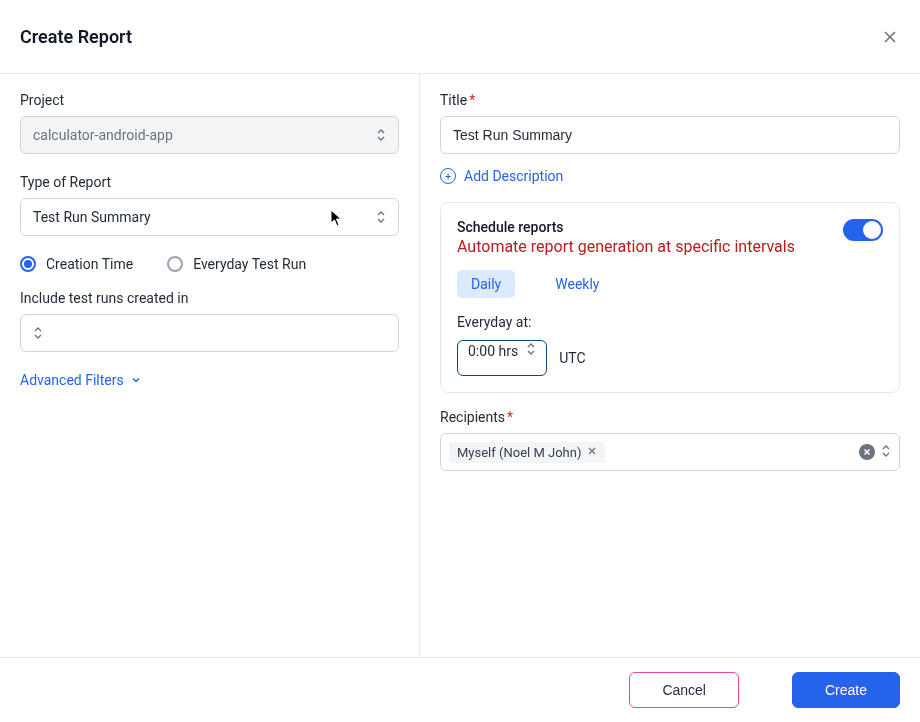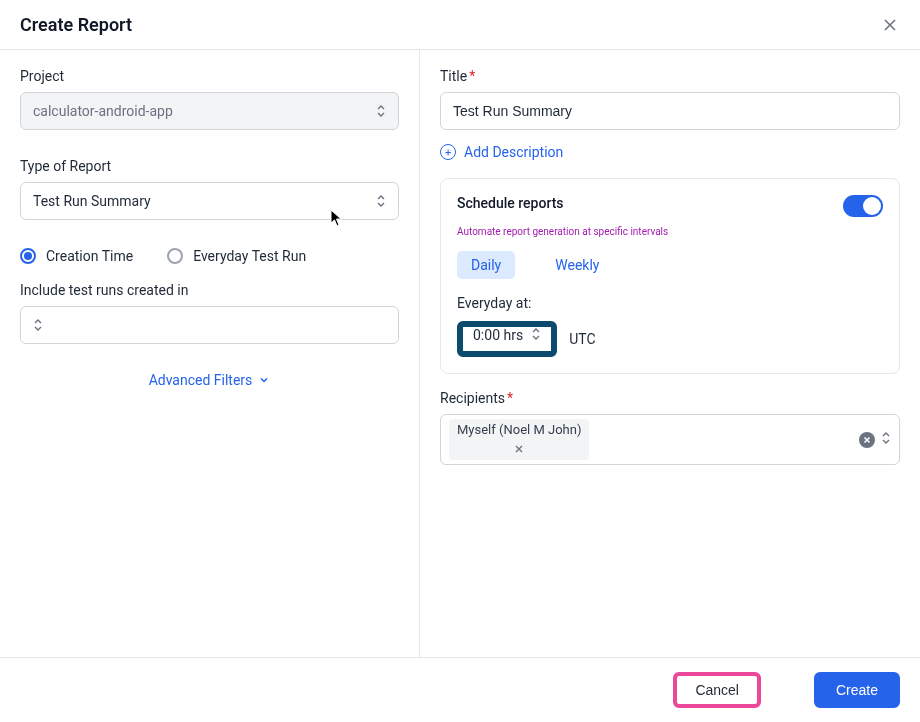--- a/index.html
+++ b/index.html
@@ -16,21 +16,21 @@
       width: 920px;
       height: 722px;
       display: flex;
       flex-direction: column;
       background: #fff;
     }
     .modal-header {
       display: flex;
       justify-content: space-between;
       align-items: center;
-      padding: 14px 20px;
+      padding: 26px 20px;
       border-bottom: 1px solid #e5e7eb;
     }
     .modal-title {
       font-size: 18px;
       font-weight: 600;
       color: #111827;
     }
     .close-btn {
       width: 20px; height: 20px;
       display: flex; align-items: center; justify-content: center;
@@ -60,21 +60,21 @@
     .select-wrap {
       position: relative;
       border: 1px solid #d1d5db;
       border-radius: 6px;
       height: 38px;
       display: flex;
       align-items: center;
       padding: 0 12px;
       background: #fff;
       cursor: pointer;
-      margin-bottom: 28px;
+      margin-bottom: 20px;
     }
     .select-wrap.disabled { background: #f3f4f6; color: #6b7280; }
     .select-value { flex: 1; color: inherit; }
     .select-wrap .chevrons {
       color: #6b7280;
       font-size: 10px;
       line-height: 6px;
       display: flex; flex-direction: column; gap: 0px;
     }
     .radio-row {
@@ -93,21 +93,21 @@
       width: 16px; height: 16px;
       border: 2px solid #9ca3af;
       border-radius: 50%;
       display: flex; align-items: center; justify-content: center;
     }
     .radio-outer.checked { border-color: #2563eb; }
     .radio-inner { width: 8px; height: 8px; background: #2563eb; border-radius: 50%; }
     .link-row {
       display: flex; align-items: center; gap: 6px;
       color: #2563eb; font-size: 14px;
-      cursor: pointer; margin-top: 2px; justify-content: center;
+      cursor: pointer; margin-top: 2px;
     }
     .text-input {
       width: 100%;
       height: 38px;
       border: 1px solid #d1d5db;
       border-radius: 6px;
       padding: 0 12px;
       font-size: 14px;
       color: #1f2937;
       margin-bottom: 14px;
@@ -126,64 +126,64 @@
       border: 1px solid #e5e7eb;
       border-radius: 8px;
       padding: 16px;
       margin-bottom: 16px;
     }
     .schedule-head {
       display: flex; justify-content: space-between; align-items: flex-start;
       margin-bottom: 14px;
     }
     .schedule-title { font-weight: 500; color: #111827; }
-    .schedule-sub { color: #a21caf; font-size: 10px; margin-top: 15px; }
+    .schedule-sub { color: #b91c1c; font-size: 16px; margin-top: 2px; }
     .toggle {
       width: 40px; height: 22px; background: #2563eb; border-radius: 11px;
       position: relative; cursor: pointer;
     }
     .toggle-knob {
       width: 18px; height: 18px; background: #fff; border-radius: 50%;
       position: absolute; top: 2px; right: 2px;
     }
     .tabs { display: flex; gap: 26px; margin-bottom: 16px; }
     .tab {
       padding: 6px 14px; border-radius: 5px; cursor: pointer; color: #2563eb;
     }
     .tab.active { background: #dbeafe; }
     .time-row { display: flex; align-items: center; gap: 12px; }
     .time-label { margin-bottom: 10px; color: #1f2937; }
     .time-picker {
-      border: 6px solid #0c4a6e; border-radius: 6px;
-      height: 36px; padding: 0 10px; display: flex; align-items: flex-start; gap: 8px;
+      border: 1px solid #0c4a6e; border-radius: 6px;
+      height: 36px; padding: 16px 10px; display: flex; align-items: flex-end; gap: 8px;
       cursor: pointer;
     }
     .recipients-input {
       border: 1px solid #d1d5db; border-radius: 6px;
       min-height: 38px; display: flex; align-items: center;
       padding: 4px 8px; gap: 6px; position: relative;
     }
     .chip {
       background: #f3f4f6; border-radius: 4px; padding: 3px 8px;
-      display: flex; align-items: center; gap: 6px; font-size: 13px; color: #374151; flex-direction: column;
+      display: flex; align-items: center; gap: 6px; font-size: 13px; color: #374151;
     }
     .chip-x { cursor: pointer; color: #6b7280; font-size: 12px; }
     .recip-tail { margin-left: auto; display: flex; align-items: center; gap: 6px; color: #6b7280; }
     .clear-btn {
       width: 16px; height: 16px; background: #6b7280; border-radius: 50%;
       display: flex; align-items: center; justify-content: center; color: #fff; font-size: 10px; cursor: pointer;
     }
     .modal-footer {
       border-top: 1px solid #e5e7eb;
       padding: 14px 20px;
       display: flex; justify-content: flex-end; gap: 12px;
     }
     .btn {
-      height: 36px; padding: 0 18px; border-radius: 6px;
-      border: 4px solid #ec4899; background: #fff; cursor: pointer;
+      height: 36px; padding: 0 32px; border-radius: 6px;
+      border: 1px solid #ec4899; background: #fff; cursor: pointer;
       font-size: 14px; color: #1f2937; text-align: right;
     }
     .btn.primary { background: #2563eb; color: #fff; border-color: #2563eb; margin-left: 41px; }
     .cursor-arrow {
       position: absolute; left: 330px; top: 209px; pointer-events: none;
     }
   </style>
 </head>
 <body>
 

